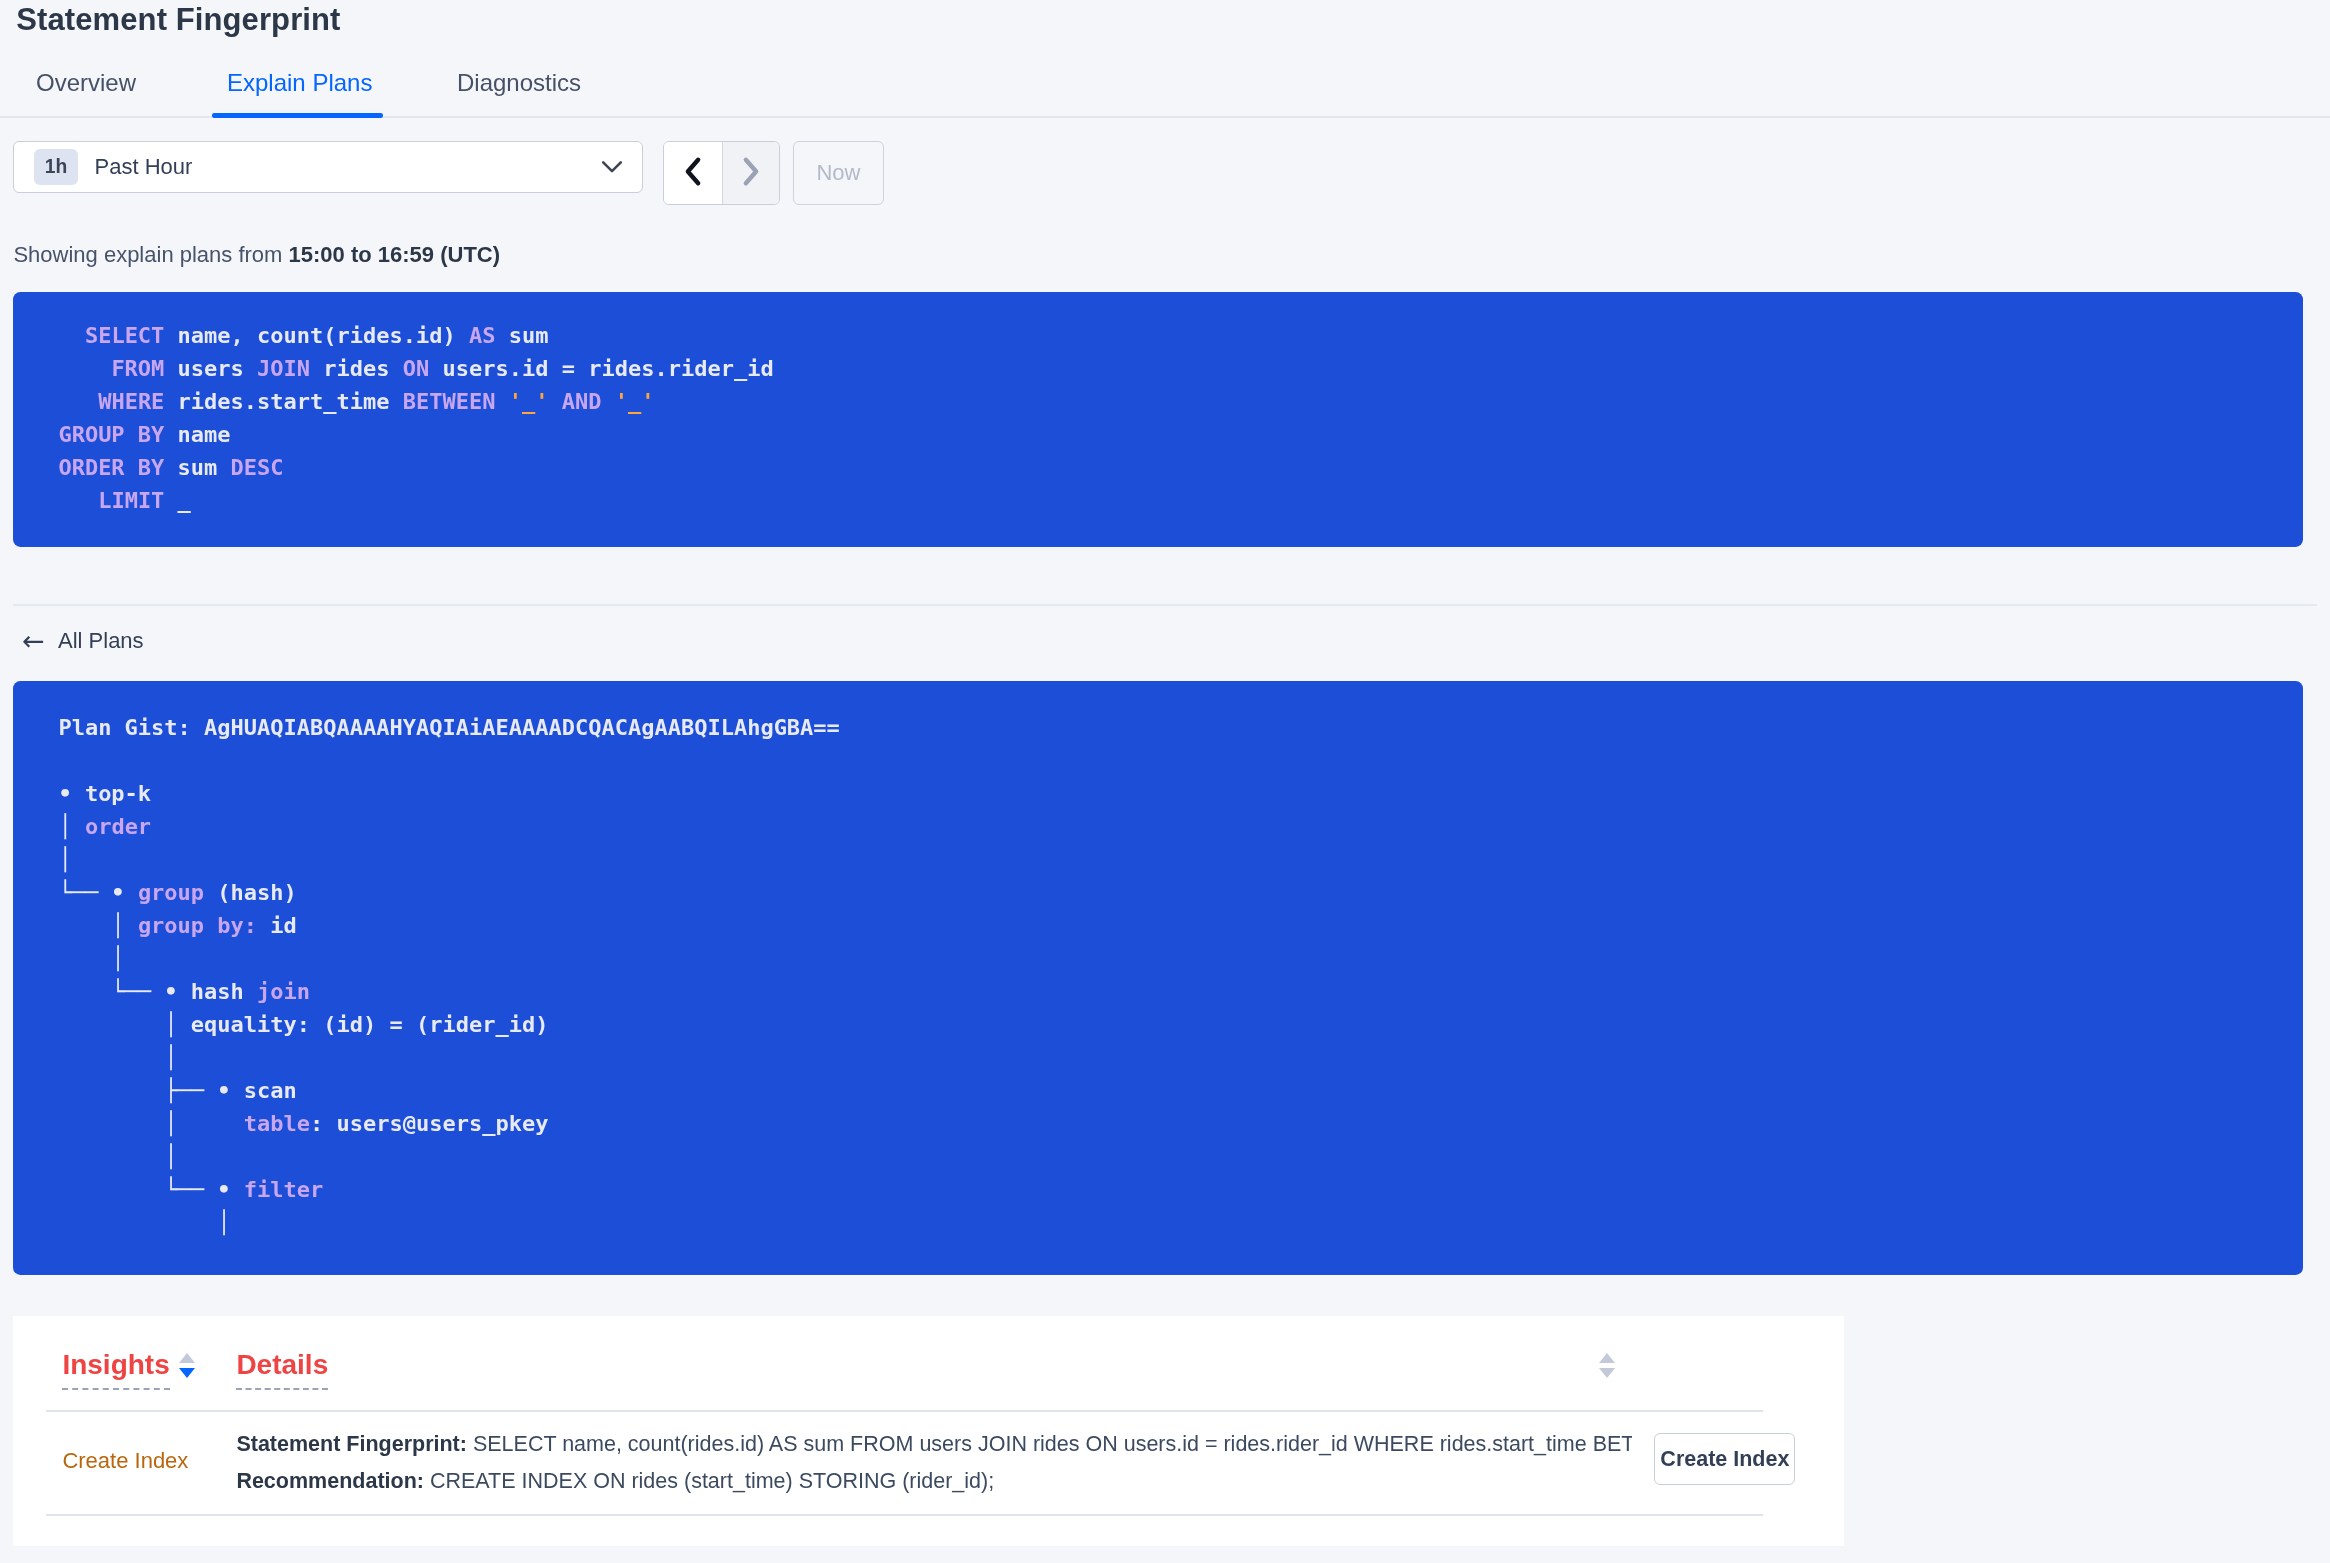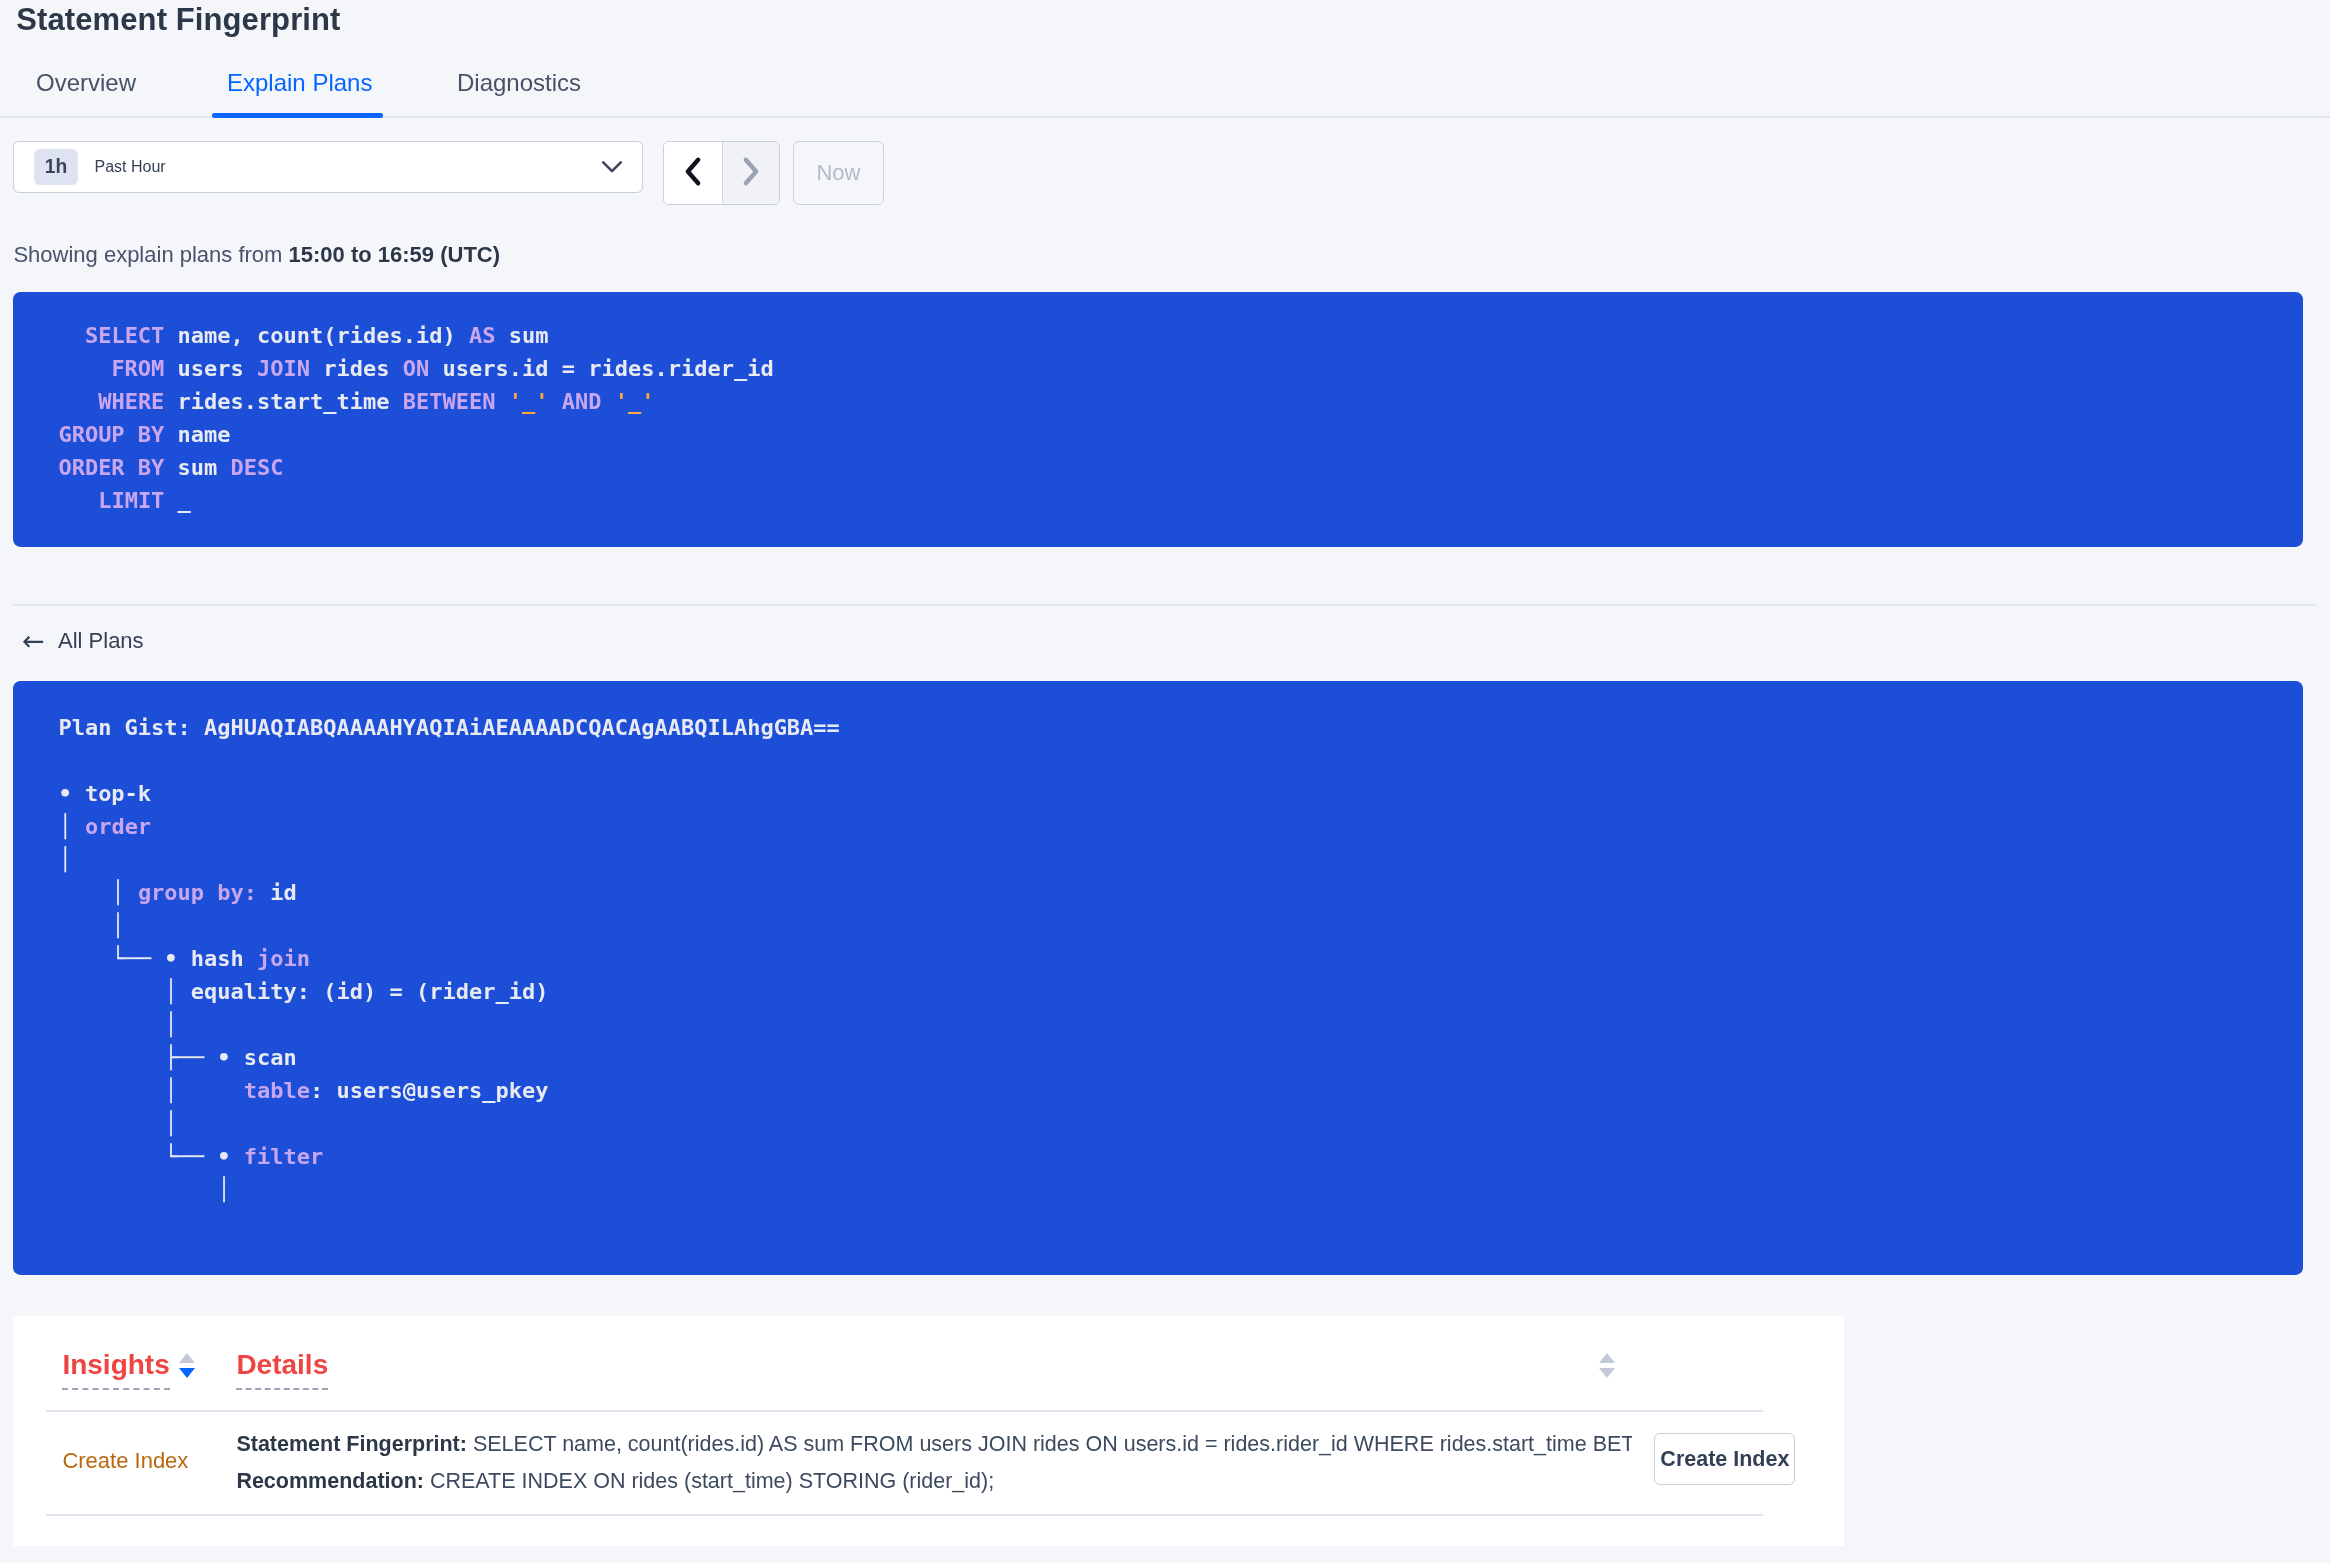--- a/index.html
+++ b/index.html
@@ -24,21 +24,21 @@
   
   .dropdown {
     left:13.4px; top:141px; width:630px; height:52px;
     background:#ffffff; border:1.5px solid #c9cedb; border-radius:6px;
     display:flex; align-items:center; padding:0 19.3px; cursor:pointer;
   }
   .time-badge {
     background:#dee3f2; color:#3c4558; font-weight:700; font-size:19.3px;
     padding:7.4px 11px; border-radius:6px;
   }
-  .dropdown-label { margin-left:16.3px; font-size:16px; color:#333f55; font-weight:500; }
+  .dropdown-label { margin-left:16.3px; font-size:22px; color:#333f55; font-weight:500; }
   .dropdown-chev { margin-left:auto; display:flex; align-items:center; }
 
   .nav-group {
     left:663px; top:141px; width:117px; height:64px;
     border:1.5px solid #c9cedb; border-radius:6px; overflow:hidden;
     display:flex; background:#fff;
   }
   .nav-btn { width:50%; display:flex; align-items:center; justify-content:center; cursor:pointer; }
   .nav-btn.prev { background:#ffffff; }
   .nav-btn.next { background:#f0f2f6; border-left:1.5px solid #d4d8e2; }
@@ -168,20 +168,21 @@
   <span class="back-arrow">←</span>
   <span>All Plans</span>
 </div>
 
 <div class="abs codebox" id="gist-box">
   <div class="gist-line">Plan Gist: AgHUAQIABQAAAAHYAQIAiAEAAAADCQACAgAABQILAhgGBA==</div>
   <div>
       <div class="code-line"><span class="c-i">• top-k</span></div>
       <div class="code-line"><span class="c-i">│ </span><span class="c-k">order</span></div>
       <div class="code-line"><span class="c-i">│</span></div>
+      <div class="code-line"><span class="c-i">└── • </span><span class="c-k">group</span><span class="c-i"> (hash)</span></div>
       <div class="code-line"><span class="c-i">    │ </span><span class="c-k">group by:</span><span class="c-i"> id</span></div>
       <div class="code-line"><span class="c-i">    │</span></div>
       <div class="code-line"><span class="c-i">    └── • hash </span><span class="c-k">join</span></div>
       <div class="code-line"><span class="c-i">        │ equality: (id) = (rider_id)</span></div>
       <div class="code-line"><span class="c-i">        │</span></div>
       <div class="code-line"><span class="c-i">        ├── • scan</span></div>
       <div class="code-line"><span class="c-i">        │     </span><span class="c-k">table</span><span class="c-i">: users@users_pkey</span></div>
       <div class="code-line"><span class="c-i">        │</span></div>
       <div class="code-line"><span class="c-i">        └── • </span><span class="c-k">filter</span></div>
       <div class="code-line"><span class="c-i">            │</span></div>

